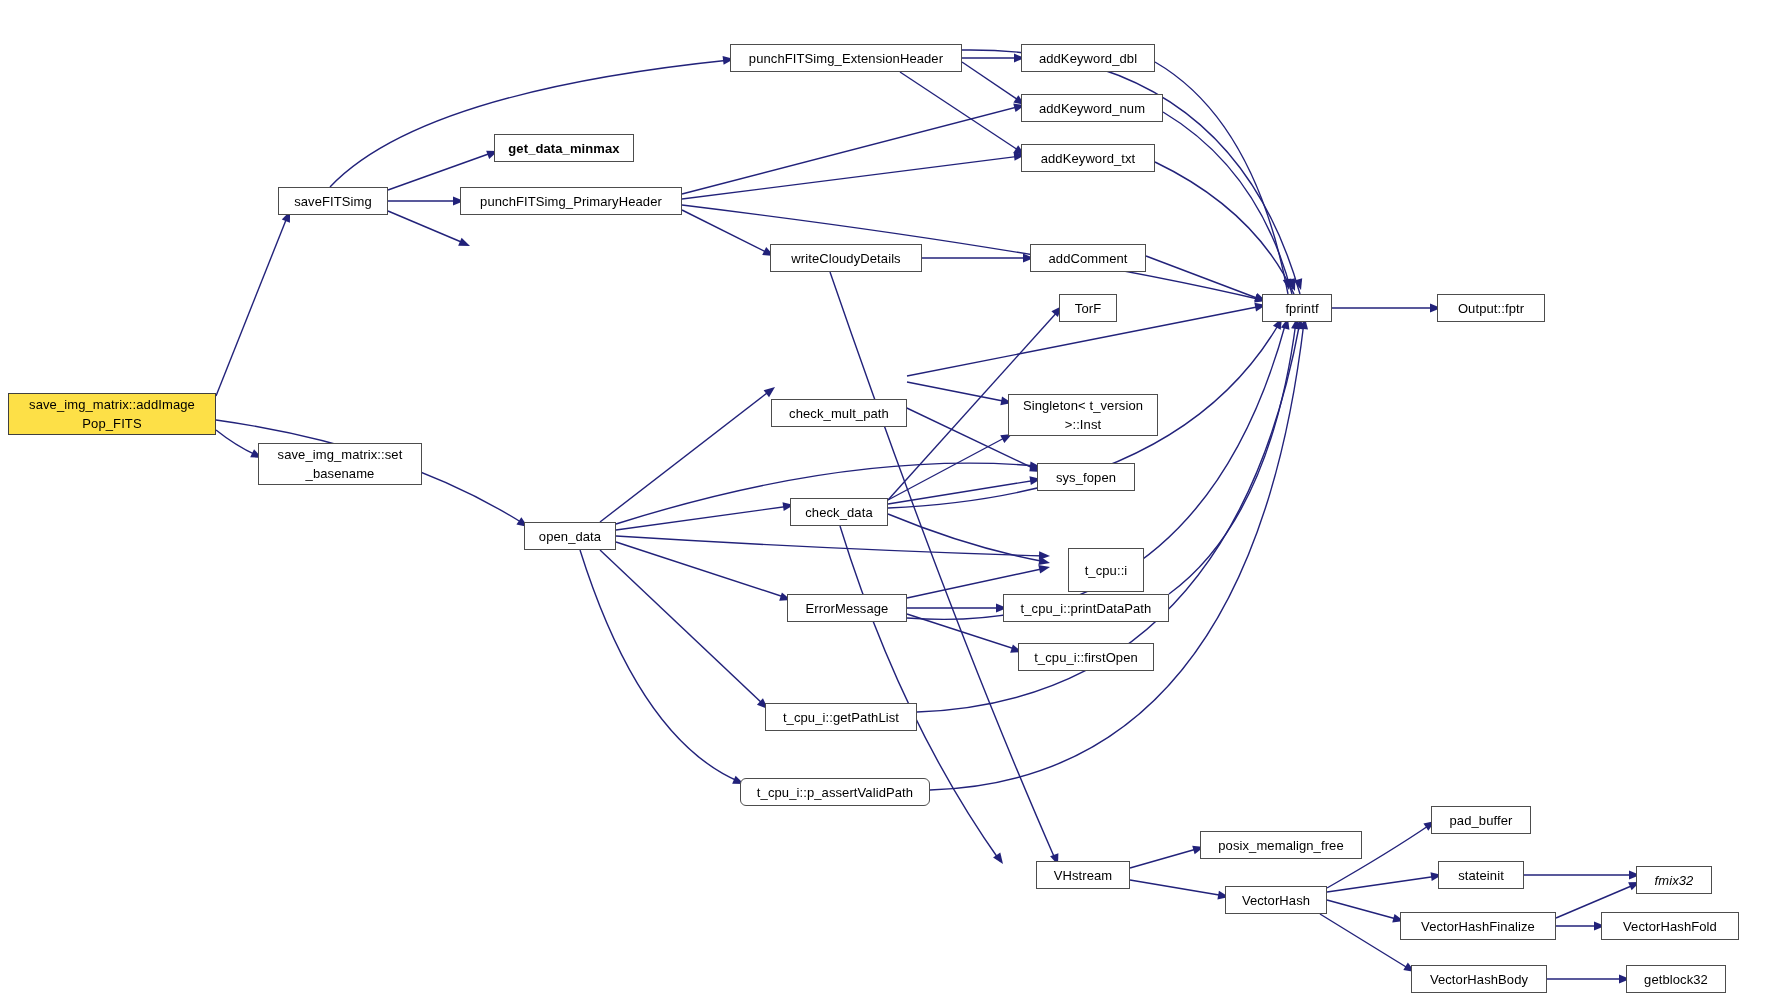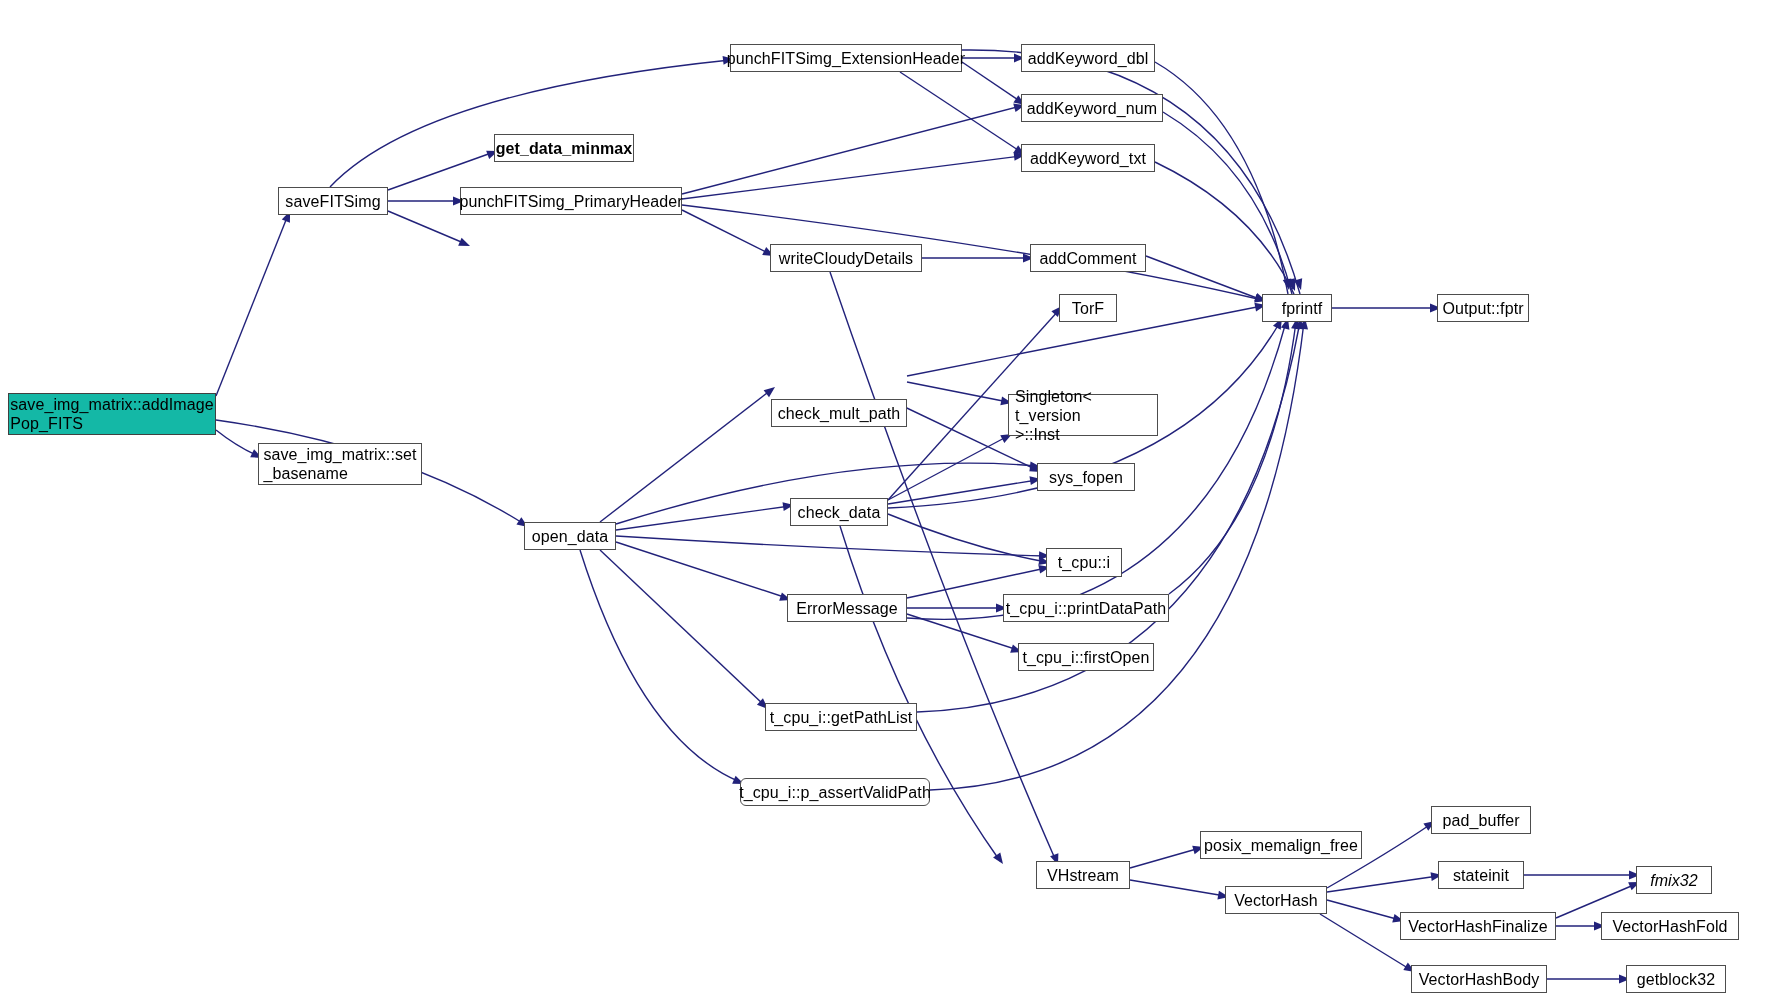--- a/index.html
+++ b/index.html
@@ -23,33 +23,33 @@
     width: 1765px;
     height: 1007px;
     pointer-events: none;
   }
   .node {
     position: absolute;
     box-sizing: border-box;
     display: flex;
     align-items: center;
     justify-content: center;
-    text-align: left;
+    text-align: center;
     border: 1px solid #4d4d4d;
     background: #ffffff;
     color: #000000;
-    font-size: 16px;
+    font-size: 13px;
     line-height: 19px;
     letter-spacing: 0.1px;
     white-space: pre-line;
     padding: 0 6px;
     z-index: 5;
   }
   .node.root {
-    background: #14b8a6;
+    background: #fde047;
     border: 1px solid #404040;
   }
   .edge-path {
     fill: none;
     stroke: #22227a;
     stroke-width: 1.4;
   }
   .arrow-head {
     fill: #22227a;
     stroke: none;
@@ -178,29 +178,29 @@
     <div class="node" style="left: 278px; top: 187px; width: 110px; height: 28px;">saveFITSimg</div>
     <div class="node" style="left: 494px; top: 134px; width: 140px; height: 28px; font-weight: bold;">get_data_minmax</div>
     <div class="node" style="left: 460px; top: 187px; width: 222px; height: 28px;">punchFITSimg_PrimaryHeader</div>
     <div class="node" style="left: 730px; top: 44px; width: 232px; height: 28px;">punchFITSimg_ExtensionHeader</div>
     <div class="node" style="left: 1021px; top: 44px; width: 134px; height: 28px;">addKeyword_dbl</div>
     <div class="node" style="left: 1021px; top: 94px; width: 142px; height: 28px;">addKeyword_num</div>
     <div class="node" style="left: 1021px; top: 144px; width: 134px; height: 28px;">addKeyword_txt</div>
     <div class="node" style="left: 770px; top: 244px; width: 152px; height: 28px;">writeCloudyDetails</div>
     <div class="node" style="left: 1030px; top: 244px; width: 116px; height: 28px;">addComment</div>
     <div class="node" style="left: 1262px; top: 294px; width: 70px; height: 28px; padding-left: 16px;">fprintf</div>
-    <div class="node" style="left: 1437px; top: 294px; width: 92px; height: 28px;">Output::fptr</div>
+    <div class="node" style="left: 1437px; top: 294px; width: 108px; height: 28px;">Output::fptr</div>
     <div class="node" style="left: 1059px; top: 294px; width: 58px; height: 28px;">TorF</div>
     <div class="node" style="left: 771px; top: 372px; width: 136px; height: 28px; margin-top: 27px;">check_mult_path</div>
     <div class="node" style="left: 1008px; top: 394px; width: 150px; height: 42px;">Singleton&lt; t_version
 &gt;::Inst</div>
     <div class="node" style="left: 1037px; top: 463px; width: 98px; height: 28px;">sys_fopen</div>
     <div class="node" style="left: 790px; top: 498px; width: 98px; height: 28px;">check_data</div>
     <div class="node" style="left: 524px; top: 522px; width: 92px; height: 28px;">open_data</div>
-    <div class="node" style="left: 1046px; top: 548px; width: 76px; height: 29px;">t_cpu::i</div>
+    <div class="node" style="left: 1068px; top: 548px; width: 76px; height: 44px;">t_cpu::i</div>
     <div class="node" style="left: 787px; top: 594px; width: 120px; height: 28px;">ErrorMessage</div>
     <div class="node" style="left: 1003px; top: 594px; width: 166px; height: 28px;">t_cpu_i::printDataPath</div>
     <div class="node" style="left: 1018px; top: 643px; width: 136px; height: 28px;">t_cpu_i::firstOpen</div>
     <div class="node" style="left: 765px; top: 703px; width: 152px; height: 28px;">t_cpu_i::getPathList</div>
     <div class="node" style="left: 740px; top: 778px; width: 190px; height: 28px; border-radius: 6px;">t_cpu_i::p_assertValidPath</div>
     <div class="node" style="left: 1036px; top: 861px; width: 94px; height: 28px;">VHstream</div>
     <div class="node" style="left: 1200px; top: 831px; width: 162px; height: 28px;">posix_memalign_free</div>
     <div class="node" style="left: 1225px; top: 886px; width: 102px; height: 28px;">VectorHash</div>
     <div class="node" style="left: 1431px; top: 806px; width: 100px; height: 28px;">pad_buffer</div>
     <div class="node" style="left: 1438px; top: 861px; width: 86px; height: 28px;">stateinit</div>

